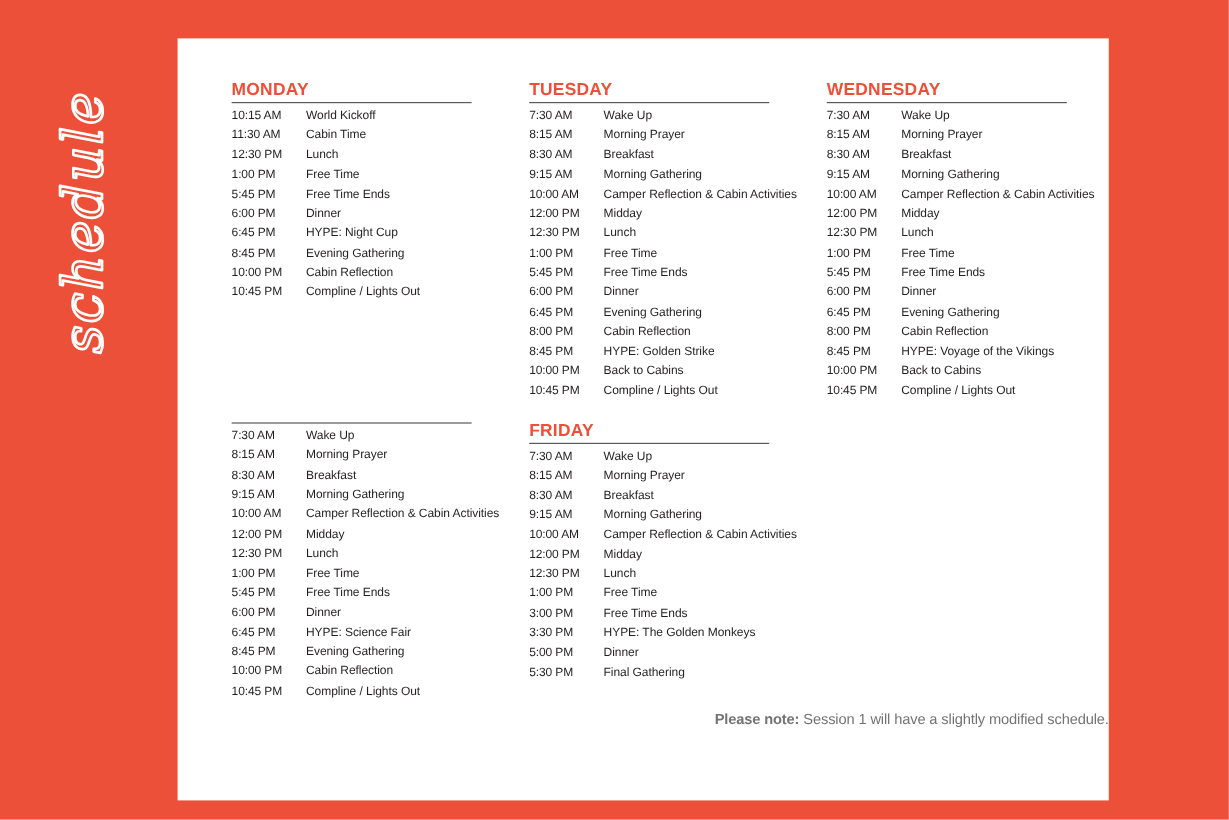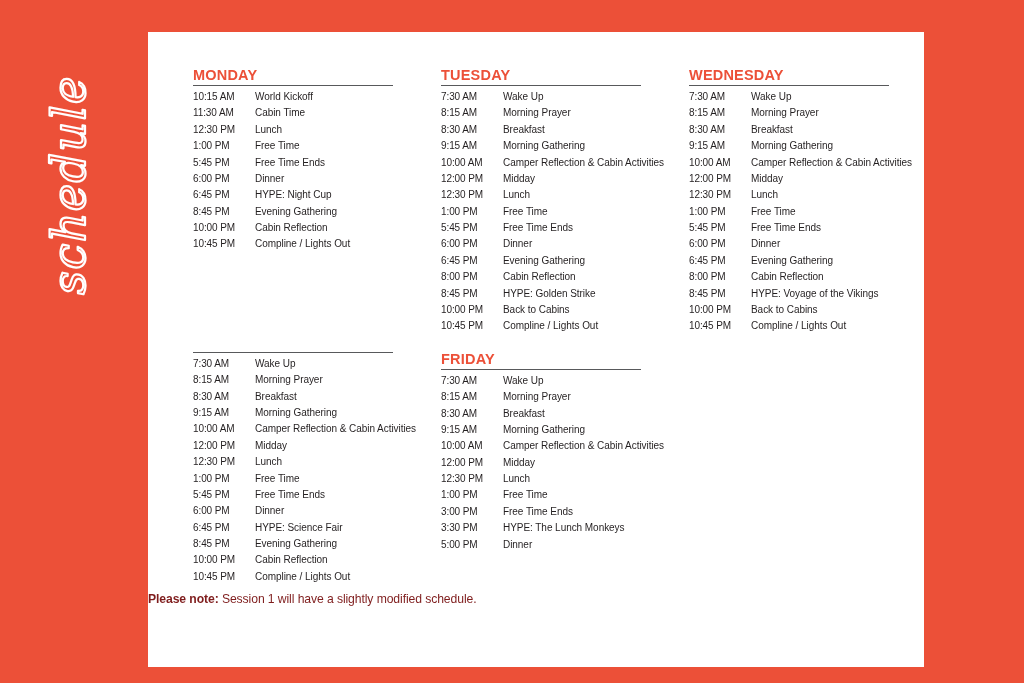--- a/index.html
+++ b/index.html
@@ -118,23 +118,23 @@
   td.t-act {
     letter-spacing: -0.05px;
   }
 
   
   .note {
     position: absolute;
     left: 0;
     right: 0;
     top: 560px;
-    text-align: left;
+    text-align: right;
     font-size: 12.2px;
-    color: #7f1d1d;
+    color: #737373;
     letter-spacing: -0.1px;
   }
   .note b {
     font-weight: bold;
   }
 </style>
 </head>
 <body>
 
 <div id="page">
@@ -442,25 +442,29 @@
               <tr>
                   <td class="t-time">1:00 PM</td>
                   <td class="t-act">Free Time</td>
                 </tr>
               <tr>
                   <td class="t-time">3:00 PM</td>
                   <td class="t-act">Free Time Ends</td>
                 </tr>
               <tr>
                   <td class="t-time">3:30 PM</td>
-                  <td class="t-act">HYPE: The Lunch Monkeys</td>
+                  <td class="t-act">HYPE: The Golden Monkeys</td>
                 </tr>
               <tr>
                   <td class="t-time">5:00 PM</td>
                   <td class="t-act">Dinner</td>
+                </tr>
+              <tr>
+                  <td class="t-time">5:30 PM</td>
+                  <td class="t-act">Final Gathering</td>
                 </tr>
             </tbody>
           </table>
         </div>
 
         <div class="day empty"></div>
 
       </div>
 
     </div>

